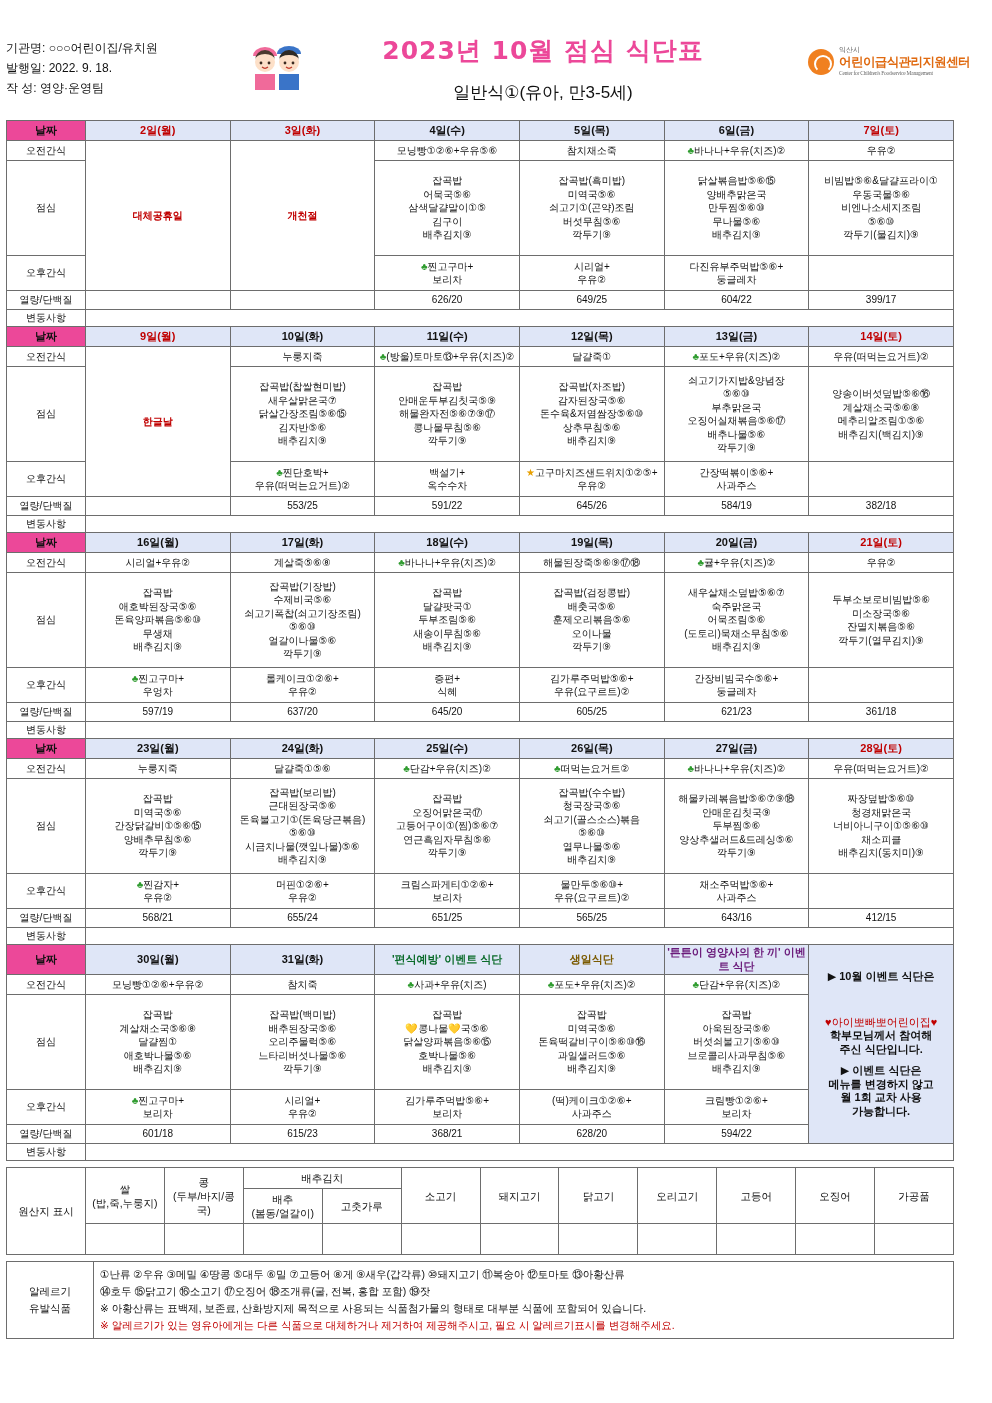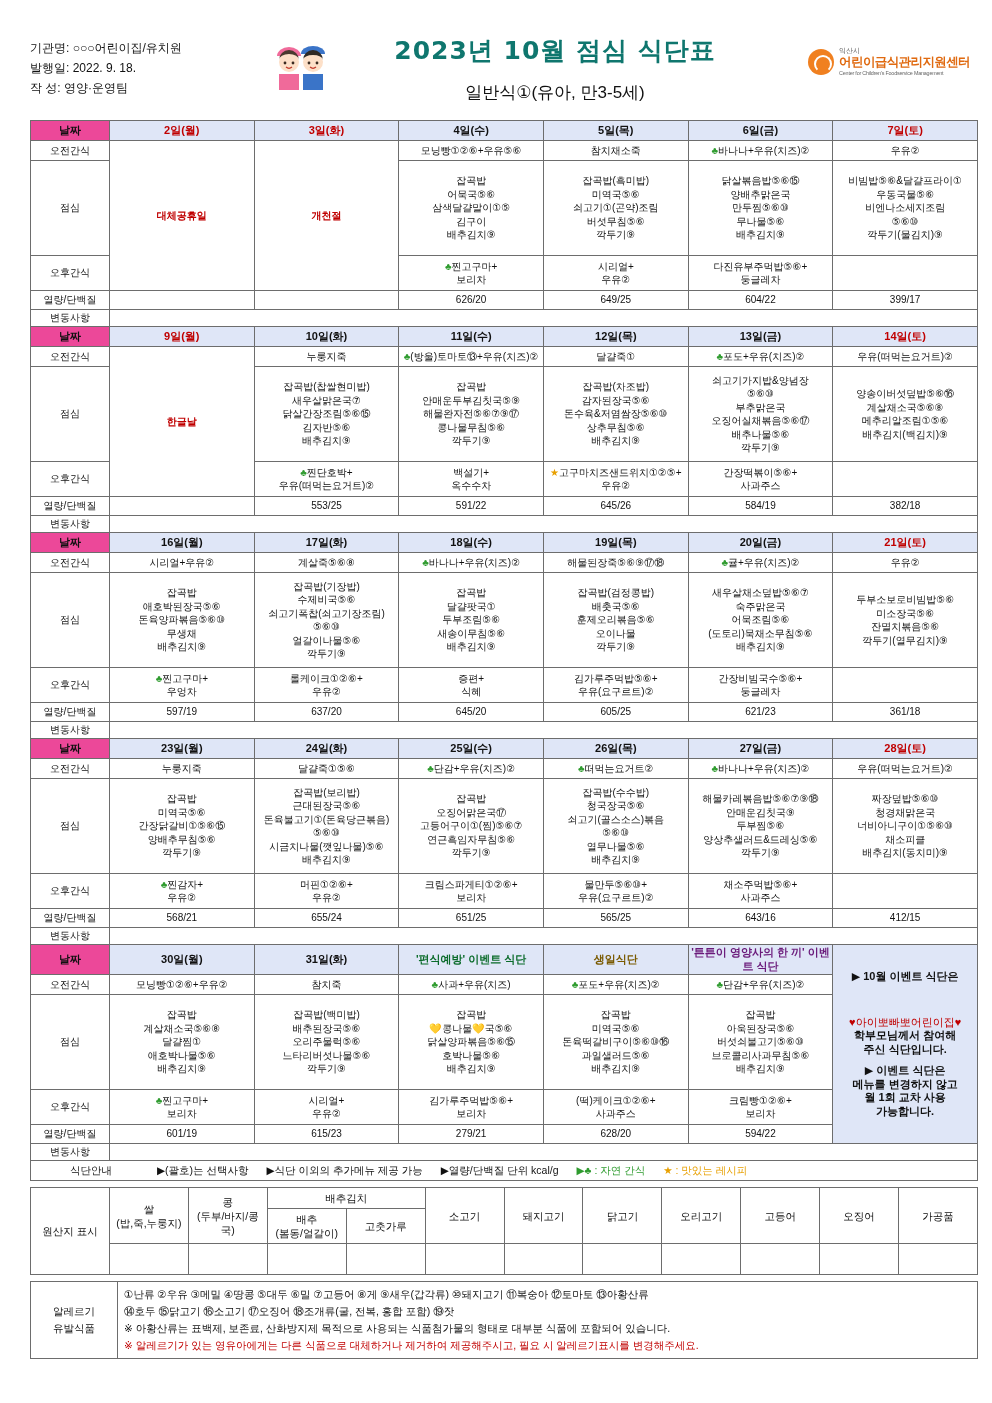--- a/index.html
+++ b/index.html
@@ -4,31 +4,31 @@
 <style>
   html,body{margin:0;padding:0;}
   body{
     width:992px;height:1403px;
     background:#ffffff;
     font-family:"Liberation Sans","DejaVu Sans",sans-serif;
     font-size:10.5px;
     color:#111;
     -webkit-font-smoothing:antialiased;
   }
-  .page{position:relative;width:992px;height:1080px;box-sizing:border-box;padding:28px 22px 10px 30px;}
+  .page{position:relative;width:992px;height:1080px;box-sizing:border-box;padding:28px 22px 10px 6px;}
 
   
   .header{display:flex;align-items:flex-start;margin-bottom:10px;height:82px;}
   .hdr-left{width:236px;font-size:12px;line-height:20px;padding-top:10px;}
   .hdr-left div{white-space:nowrap;}
   .hdr-mascot{width:70px;display:flex;align-items:center;justify-content:center;padding-top:8px;}
   .hdr-center{flex:1;text-align:center;padding-top:6px;}
-  .hdr-title{font-size:25px;font-weight:bold;color:#0f766e;letter-spacing:1px;font-family:"DejaVu Sans",sans-serif;text-align:center;}
+  .hdr-title{font-size:25px;font-weight:bold;color:#ec4899;letter-spacing:1px;font-family:"DejaVu Sans",sans-serif;text-align:center;}
   .hdr-sub{font-size:17px;margin-top:14px;}
-  .hdr-right{width:196px;display:flex;align-items:center;justify-content:flex-end;padding-top:18px;}
+  .hdr-right{width:196px;display:flex;align-items:center;justify-content:flex-end;padding-top:18px;font-family:Liberation Serif, serif;}
   .logo-wrap{display:flex;align-items:center;gap:5px;}
   .logo-mark{width:26px;height:26px;border-radius:50%;background:#f08020;position:relative;}
   .logo-mark:after{content:"";position:absolute;left:6px;top:6px;width:14px;height:14px;border-radius:50%;border:2.5px solid #fff;border-bottom-color:transparent;}
   .logo-txt1{font-size:7px;color:#555;line-height:9px;}
   .logo-txt2{font-size:12.5px;font-weight:bold;color:#e06a10;line-height:14px;letter-spacing:-0.6px;}
   .logo-txt3{font-size:5.4px;color:#666;line-height:8px;letter-spacing:-0.2px;}
 
   
   table.menu{width:948px;border-collapse:collapse;table-layout:fixed;}
   table.menu td,table.menu th{border:1px solid #6d6d6d;padding:1px 2px;text-align:center;vertical-align:middle;font-size:10px;line-height:13.5px;}
@@ -345,43 +345,33 @@
         <tr>
           <td class="col-lbl lbl">오후간식</td>
           <td style="height:32px"><span class="leaf">♣</span>찐고구마+<br>보리차</td>
           <td style="height:32px">시리얼+<br>우유②</td>
           <td style="height:32px">김가루주먹밥⑤⑥+<br>보리차</td>
           <td style="height:32px">(떡)케이크①②⑥+<br>사과주스</td>
           <td style="height:32px">크림빵①②⑥+<br>보리차</td>
         </tr>
         <tr>
           <td class="col-lbl lbl">열량/단백질</td>
-          <td class="kcal">601/19</td>
+          <td class="kcal">601/18</td>
           <td class="kcal">615/23</td>
-          <td class="kcal">279/21</td>
+          <td class="kcal">368/21</td>
           <td class="kcal">628/20</td>
           <td class="kcal">594/22</td>
         </tr>
         <tr>
           <td class="col-lbl lbl">변동사항</td>
           <td class="chg" colspan="6"></td>
         </tr>
       </tbody>
     </table>
 
-  <div class="guide">
-    <div class="g1">식단안내</div>
-    <div class="g2" id="guide-items">
-        <span>▶(괄호)는 선택사항</span>
-        <span>▶식단 이외의 추가메뉴 제공 가능</span>
-        <span>▶열량/단백질 단위 kcal/g</span>
-        <span class="leaf">▶<span class="leaf">♣</span> : 자연 간식</span>
-        <span class="star"><span class="star">★</span> : 맛있는 레시피</span>
-      </div>
-  </div>
 
   <table class="origin" id="origin-table">
       <tbody>
         <tr>
           <td class="origin-lbl" rowspan="3">원산지 표시</td>
           <td rowspan="2">쌀<br>(밥,죽,누룽지)</td>
           <td rowspan="2">콩<br>(두부/바지/콩국)</td>
           <td colspan="2">배추김치</td>
           <td rowspan="2">소고기</td>
           <td rowspan="2">돼지고기</td>

